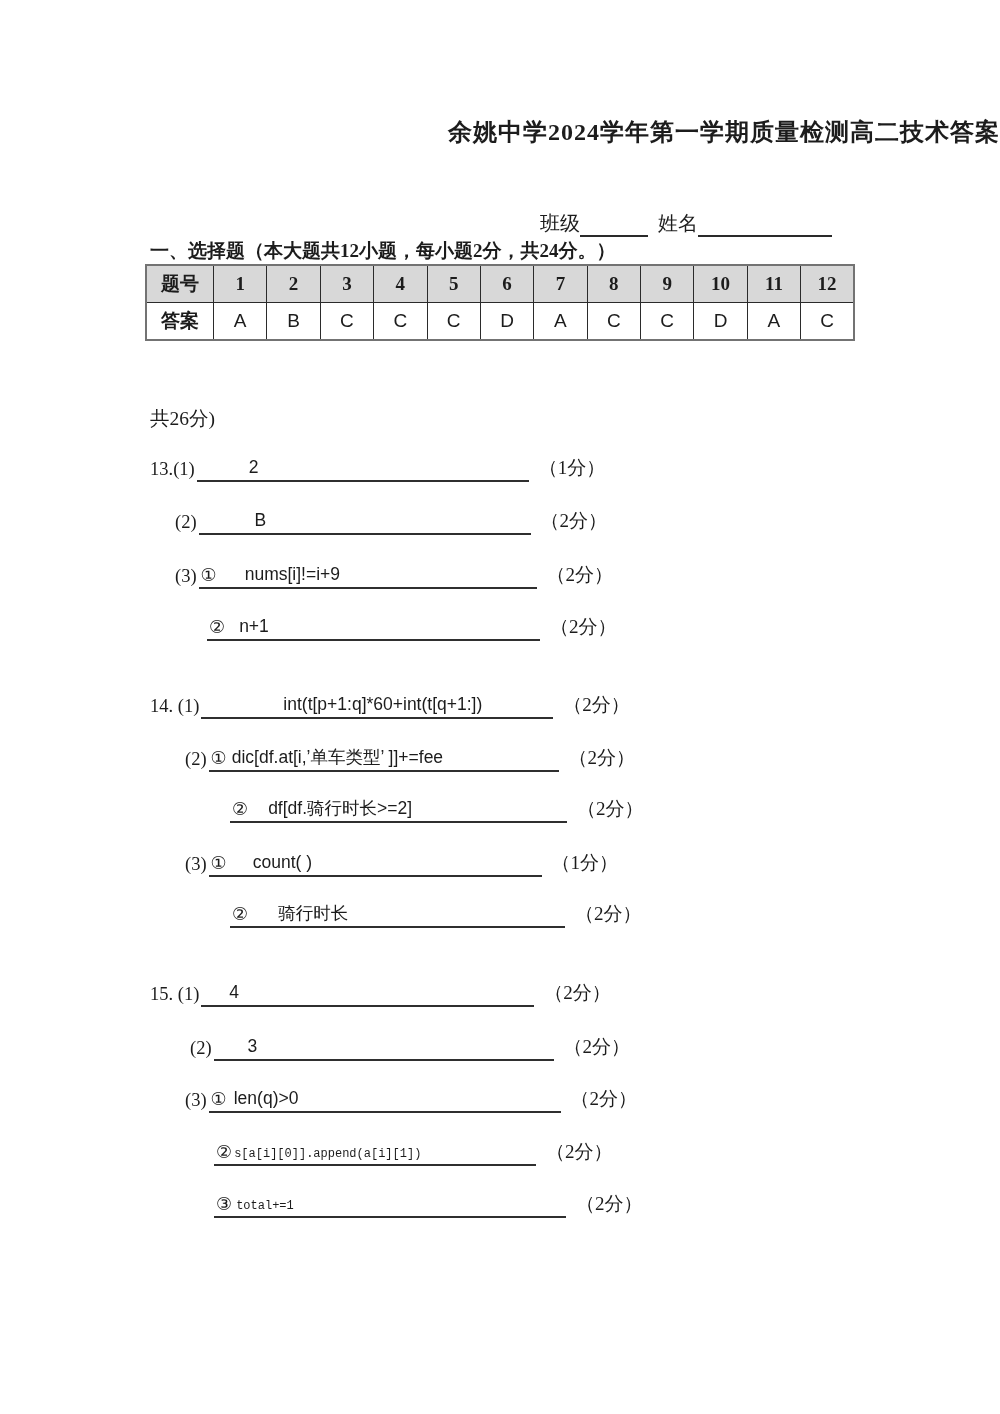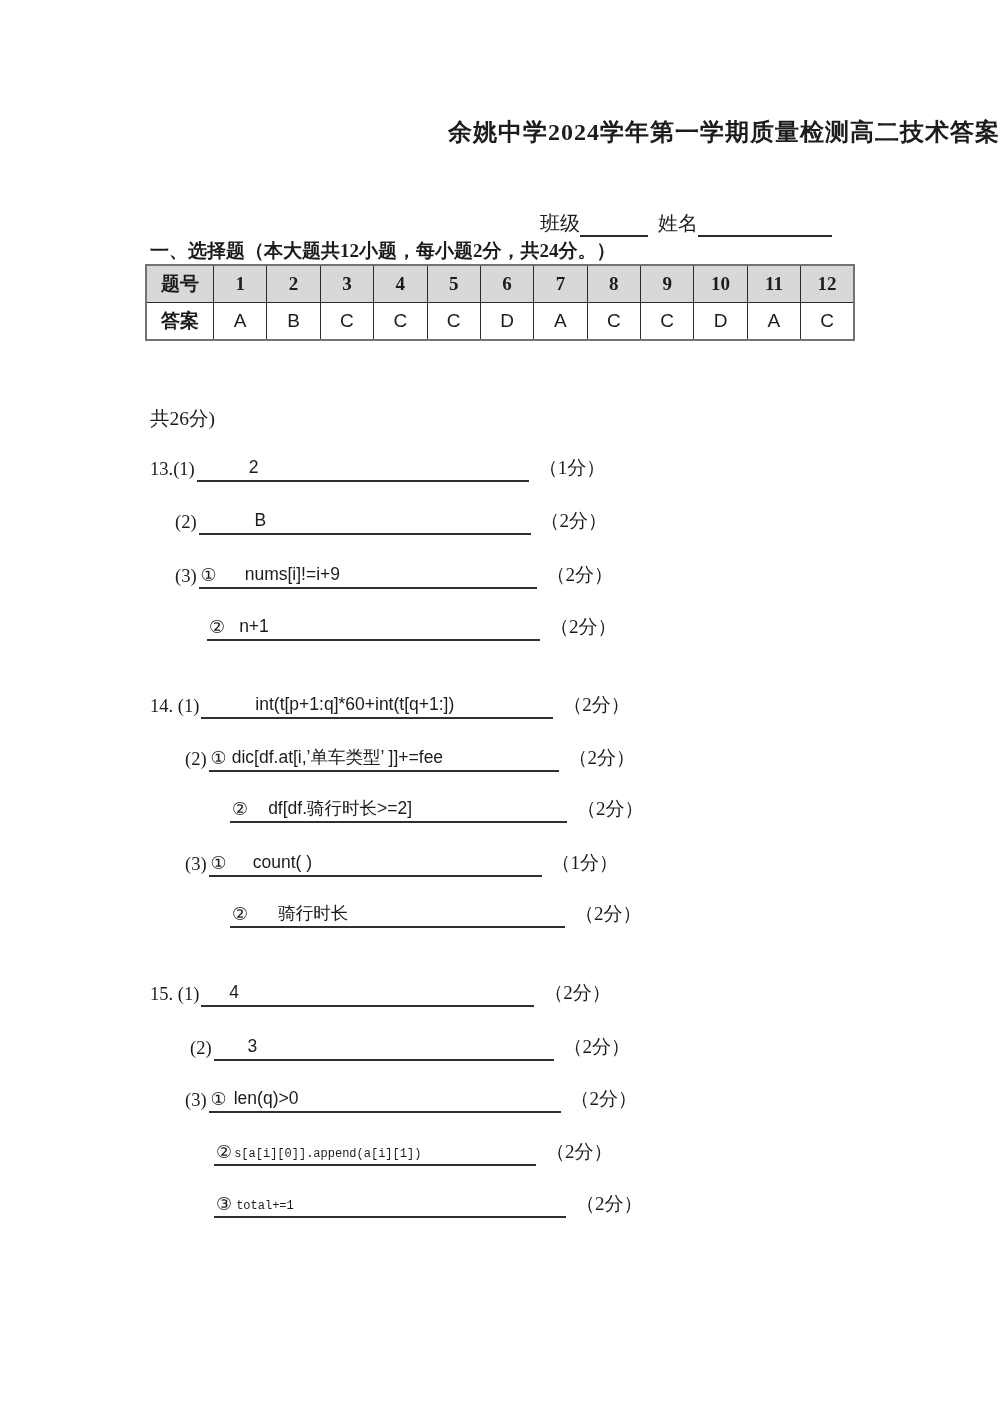--- a/index.html
+++ b/index.html
@@ -194,21 +194,21 @@
       <span class="mk">②</span>
       <span class="ans" style="margin-left:12px">n+1</span>
     </span>
     <span class="score">（2分）</span>
   </div>
 
   <div class="arow" style="top:692px;left:150px">
     <span class="pfx">14. (1)</span>
     <span class="ul" style="width:352px">
       <span class="mk"></span>
-      <span class="ans" style="margin-left:50px">int(t[p+1:q]*60+int(t[q+1:])</span>
+      <span class="ans" style="margin-left:78px">int(t[p+1:q]*60+int(t[q+1:])</span>
     </span>
     <span class="score">（2分）</span>
   </div>
 
   <div class="arow" style="top:745px;left:185px">
     <span class="pfx">(2)</span>
     <span class="ul" style="width:350px">
       <span class="mk">①</span>
       <span class="ans" style="margin-left:3px">dic[df.at[i,’单车类型’ ]]+=fee</span>
     </span>

